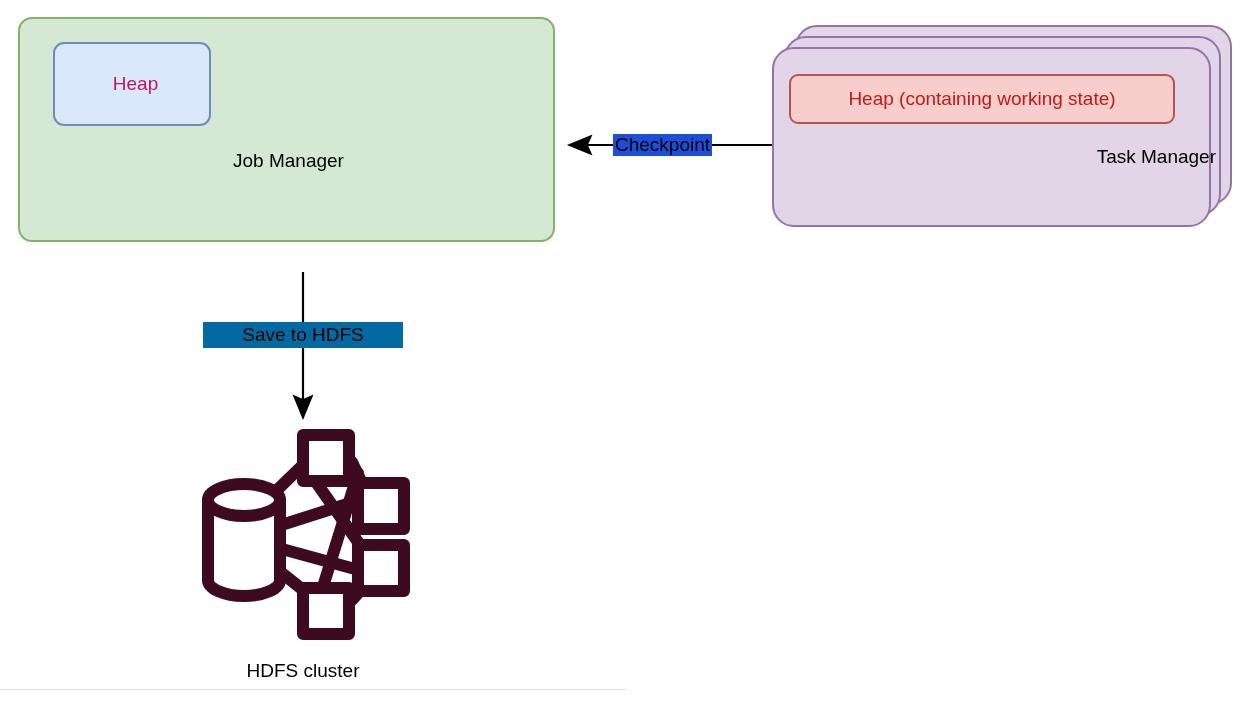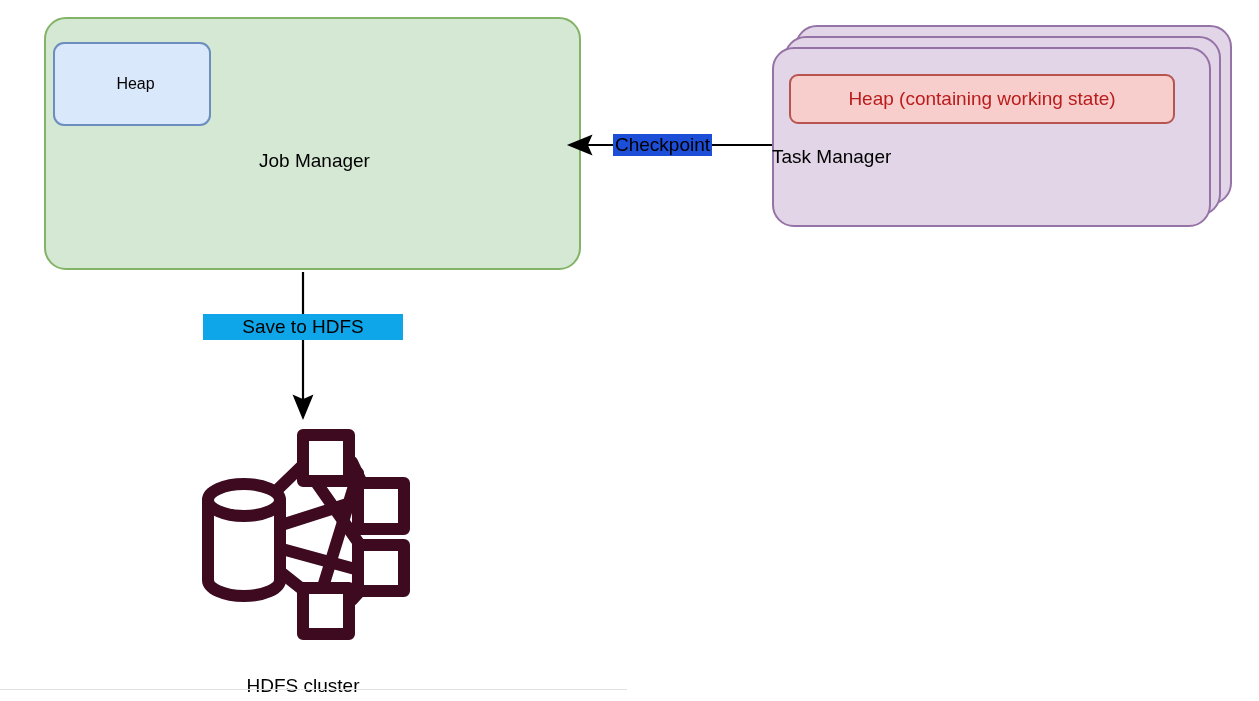--- a/index.html
+++ b/index.html
@@ -19,27 +19,27 @@
     width: 1259px;
     height: 701px;
     background: #ffffff;
   }
   .shape {
     position: absolute;
     box-sizing: border-box;
   }
   
   #job-manager {
-    left: 44px;
+    left: 18px;
     top: 17px;
     width: 537px;
-    height: 253px;
+    height: 225px;
     background: #d5e8d4;
     border: 2px solid #82b366;
-    border-radius: 22px;
+    border-radius: 14px;
   }
   #job-manager-label {
     position: absolute;
     left: 0;
     top: 130px;
     width: 537px;
     text-align: center;
     font-size: 19px;
     line-height: 24px;
     color: #000;
@@ -51,22 +51,22 @@
     width: 158px;
     height: 84px;
     background: #dae8fc;
     border: 2px solid #6c8ebf;
     border-radius: 11px;
     display: flex;
     align-items: center;
     justify-content: center;
   }
   #jm-heap-label {
-    font-size: 16px;
-    color: #000000;
+    font-size: 19px;
+    color: #be185d;
     margin-left: 7px;
   }
   
   .tm-card {
     background: #e1d5e7;
     border: 2px solid #9673a6;
     border-radius: 22px;
   }
   #tm-back {
     left: 795px;
@@ -84,21 +84,21 @@
     left: 772px;
     top: 47px;
     width: 439px;
     height: 180px;
   }
   #tm-label {
     position: absolute;
     left: 772px;
     top: 145px;
     width: 444px;
-    text-align: left;
+    text-align: right;
     font-size: 19px;
     line-height: 24px;
     color: #000;
   }
   
   #tm-heap {
     left: 789px;
     top: 74px;
     width: 386px;
     height: 50px;
@@ -131,41 +131,40 @@
     line-height: 22px;
     background: #1d4ed8;
     padding: 0 2px;
     color: #000;
     white-space: nowrap;
   }
   
   #savepoint-label {
     position: absolute;
     left: 203px;
-    top: 314px;
+    top: 322px;
     width: 200px;
     text-align: center;
     font-size: 19px;
     line-height: 26px;
-    background: #0ea5e9;
+    background: #0369a1;
     color: #000;
   }
   #savepoint-label span {
     display: block;
   }
   
   #hdfs-caption {
     position: absolute;
     left: 203px;
     top: 660px;
     width: 200px;
     text-align: center;
     font-size: 19px;
     color: #000;
-    margin-top: 15px;
   }
   
   #bottom-rule {
     position: absolute;
     left: 0;
     top: 689px;
     width: 627px;
     height: 1px;
     background: #e2e2e2;
   }

